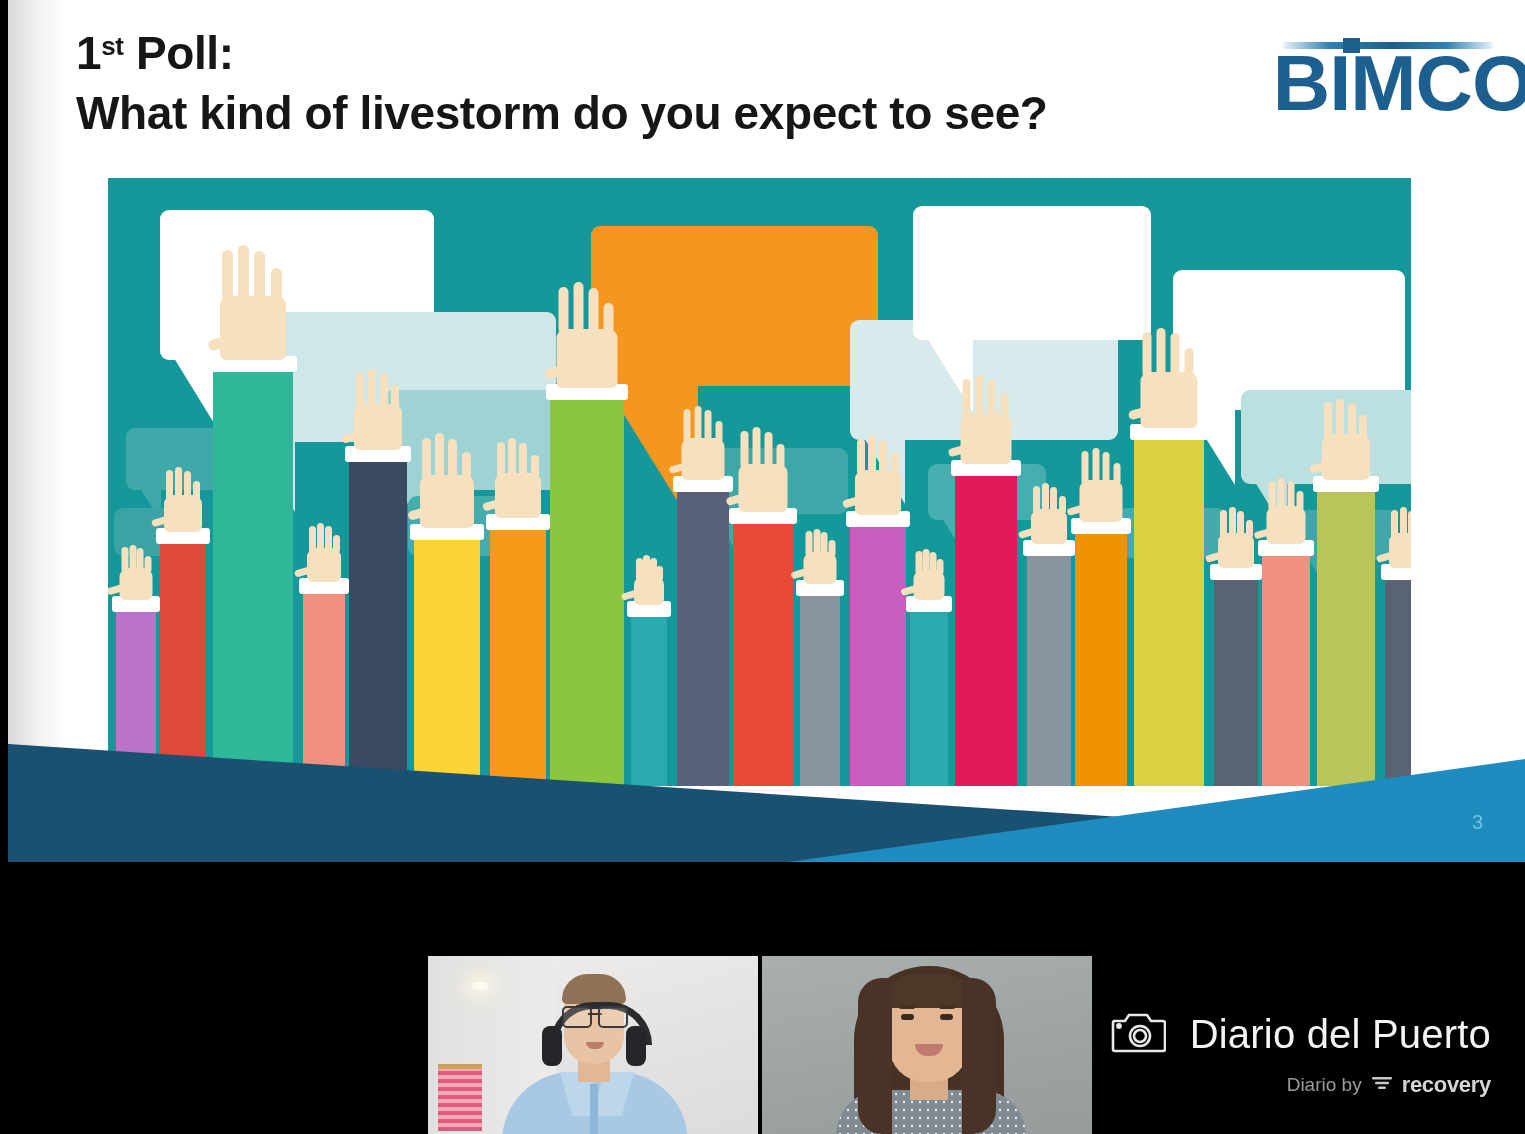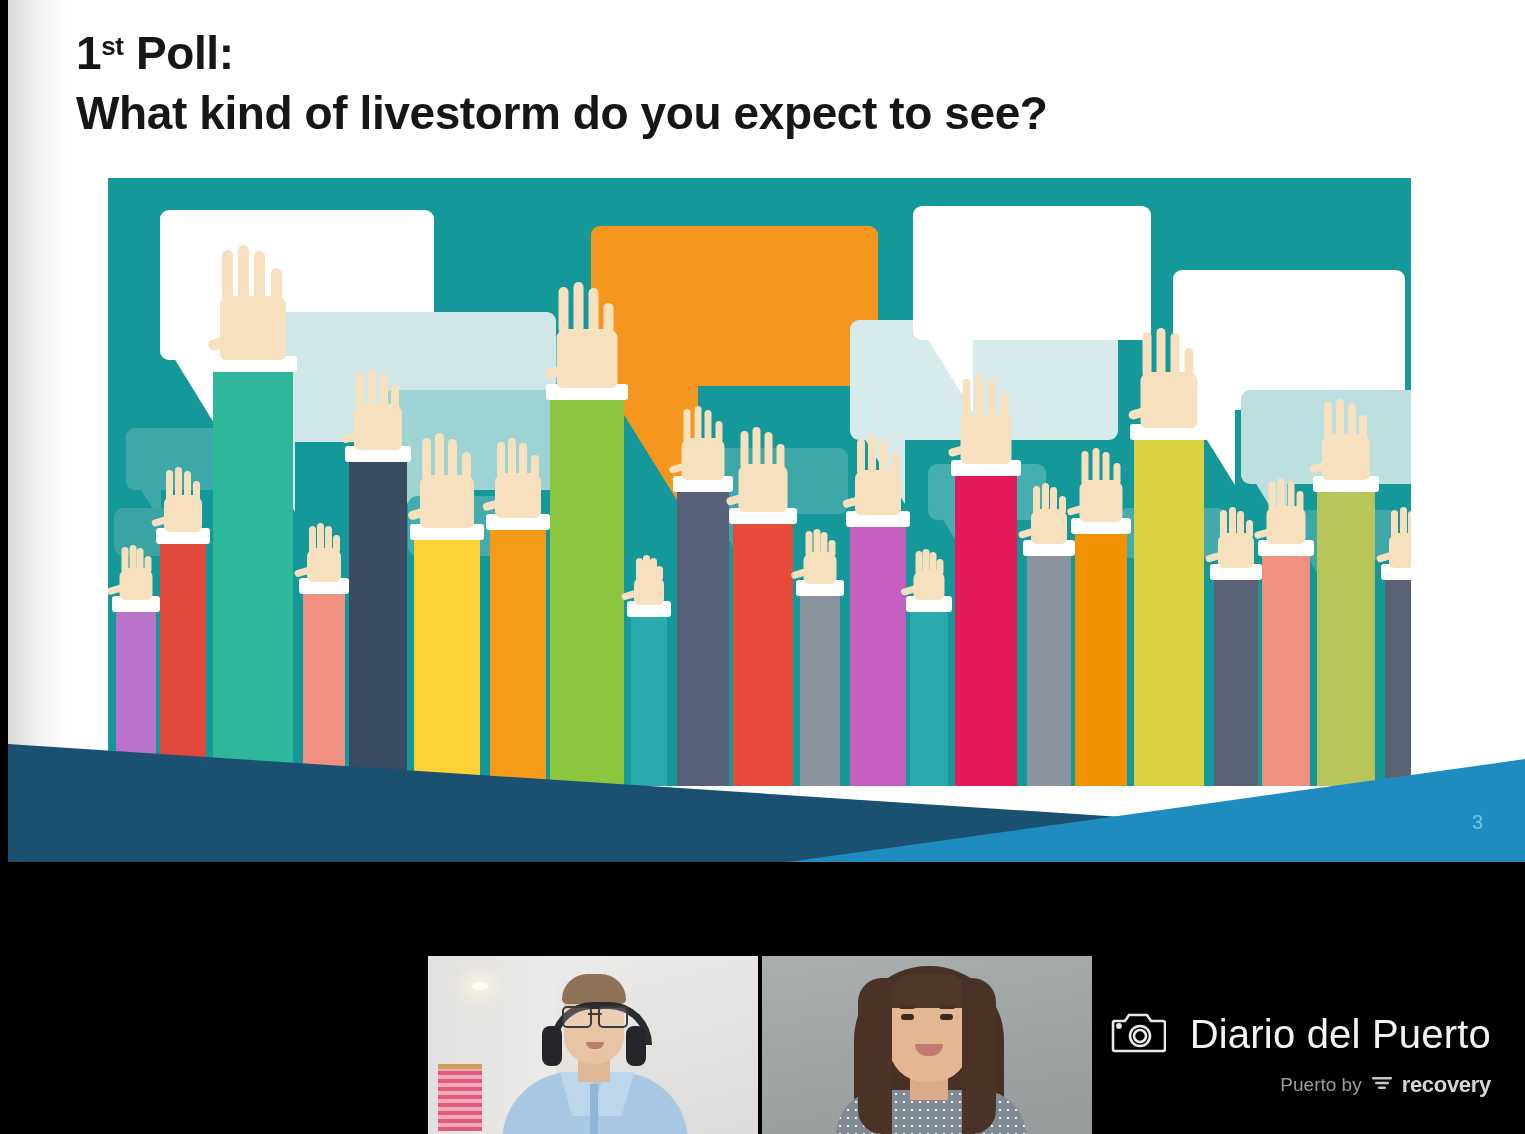--- a/index.html
+++ b/index.html
@@ -270,20 +270,25 @@
   <div id="slide">
 
     <div class="slide-left-shade"></div>
 
     <div class="title-block">
       <div class="title-line1"><span>1</span><sup>st</sup>
         <span>Poll:</span></div>
       <div class="title-line2">What kind of livestorm do you expect to see?</div>
     </div>
 
+    <div class="logo">
+      <div class="logo-bar"></div>
+      <div class="logo-dot"></div>
+      <div class="logo-text">BIMCO</div>
+    </div>
 
     <div class="illus">
       <div id="bubble-layer">
           <div class="bubble" style="left: 52px; top: 32px; width: 274px; height: 150px; background: rgb(255, 255, 255);">
             <div class="tail" style="left: 14px; top: 148px; border-width: 83px 0px 0px 51px; border-color: rgb(255, 255, 255) transparent transparent;"></div>
           </div>
           <div class="bubble" style="left: 128px; top: 134px; width: 320px; height: 130px; background: rgb(207, 231, 232);">
             <div class="tail" style="left: 14px; top: 128px; border-width: 72px 0px 0px 45px; border-color: rgb(207, 231, 232) transparent transparent;"></div>
           </div>
           <div class="bubble" style="left: 276px; top: 212px; width: 196px; height: 100px; background: rgb(158, 211, 211);">
@@ -650,21 +655,21 @@
         <svg width="56" height="44" viewBox="0 0 56 44" fill="none" stroke="#e8e8e8" stroke-width="2.6">
           <path d="M3 11 h12 l4 -6 h18 l4 6 h12 a2 2 0 0 1 2 2 v26 a2 2 0 0 1 -2 2 h-48 a2 2 0 0 1 -2 -2 v-26 a2 2 0 0 1 2 -2 z"></path>
           <circle cx="30" cy="26" r="10"></circle>
           <circle cx="30" cy="26" r="6"></circle>
           <circle cx="9" cy="16" r="1.6" fill="#e8e8e8"></circle>
         </svg>
       </span>
       <span class="wm-title">Diario del Puerto</span>
     </div>
     <div class="wm-powered">
-      <span>Puerto by</span>
+      <span>Diario by</span>
       <span>
         <svg width="22" height="16" viewBox="0 0 22 16">
           <rect x="1" y="2" width="20" height="2.4" rx="1.2" fill="#c9c9c9"></rect>
           <rect x="4" y="6.8" width="14" height="2.4" rx="1.2" fill="#c9c9c9"></rect>
           <rect x="7" y="11.6" width="8" height="2.4" rx="1.2" fill="#c9c9c9"></rect>
         </svg>
       </span>
       <span class="ls-name">recovery</span>
     </div>
   </div>

